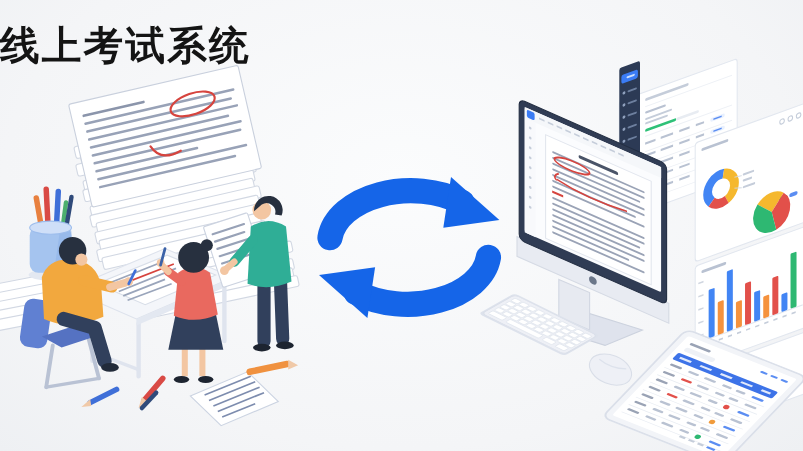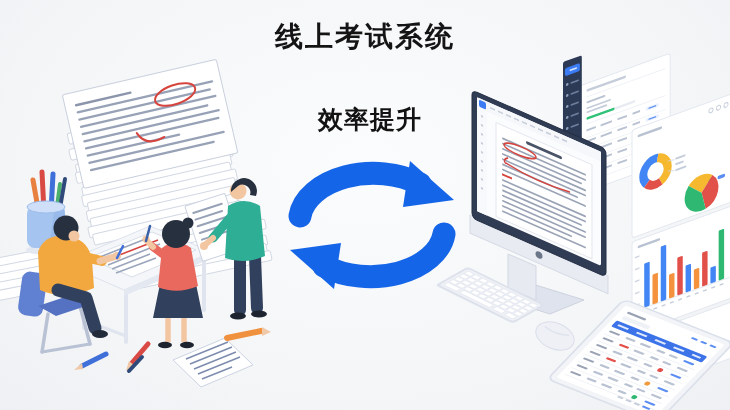--- a/index.html
+++ b/index.html
@@ -2,42 +2,41 @@
 <html style="--background: #f4f5f7; --title-text: #141414; --arrow-blue: #1565e8; --annotation-red: #d6443e; --paper-line: #98a2b7; --shirt-yellow: #f2a83e; --shirt-coral: #e9695f; --shirt-teal: #2fae96; --pants-navy: #31405c; --skin: #f3c6a2; --hair: #27303f; --chair-blue: #6080d2; --cup-blue: #a5c4ef; --monitor-bezel: #303c54; --sidebar-navy: #2c3a55; --active-item-blue: #3b7cf5; --progress-green: #2fc178; --table-header-blue: #3d73e8; --chart-blue: #4285f4; --chart-yellow: #f5b82e; --chart-red: #e2504a; --chart-green: #2eb872; --chart-orange: #f5923e; --status-red: #e2504a; --status-orange: #f09b3c; --status-green: #2eb872; --device-gray: #eef0f6;"><head>
 <meta charset="utf-8">
 <style>
   html,body{margin:0;padding:0;}
   .stage{
     position:relative;width:730px;height:410px;overflow:hidden;
     background:radial-gradient(ellipse at 50% 40%, #fbfcfd 0%, var(--background,#f4f5f7) 70%, #eef0f3 100%);
     font-family:"DejaVu Sans","Liberation Sans",sans-serif;
   }
   .title{
-    position:absolute;left:0;right:0;top:18px;text-align:center;
-    font-size:28px;font-weight:800;letter-spacing:2px;color:var(--title-text,#141414);
+    position:absolute;left:0;right:0;top:18px;
+    font-size:36px;font-weight:800;letter-spacing:2px;color:var(--title-text,#141414);
   }
   .cycle-label{
     position:absolute;left:275px;width:190px;text-align:center;
     font-size:25px;font-weight:800;letter-spacing:1px;color:#121212;
   }
   .label-top{top:103px;}
   .label-bottom{top:305px;}
   svg{position:absolute;display:block;}
   .arrows-svg{left:278px;top:146px;}
   .left-svg{left:0;top:58px;}
   .right-svg{left:430px;top:48px;}
 </style>
 </head>
 <body>
 
 <div class="stage">
 
   <div class="title">线上考试系统</div>
 
-  <div class="cycle-label label-top">效率提升</div>
 
   <svg class="arrows-svg" width="190" height="160" viewBox="0 0 190 160">
     <g>
       <path d="M 22,70 A 74,48 0 0 1 142,38" fill="none" stroke="var(--arrow-blue)" stroke-width="23" stroke-linecap="round"></path>
       <polygon points="176,54 132,15 125,61" fill="var(--arrow-blue)"></polygon>
     </g>
     <g>
       <path d="M 166,88 A 74,48 0 0 1 46,120" fill="none" stroke="var(--arrow-blue)" stroke-width="23" stroke-linecap="round"></path>
       <polygon points="12,104 56,143 63,97" fill="var(--arrow-blue)"></polygon>
     </g>

